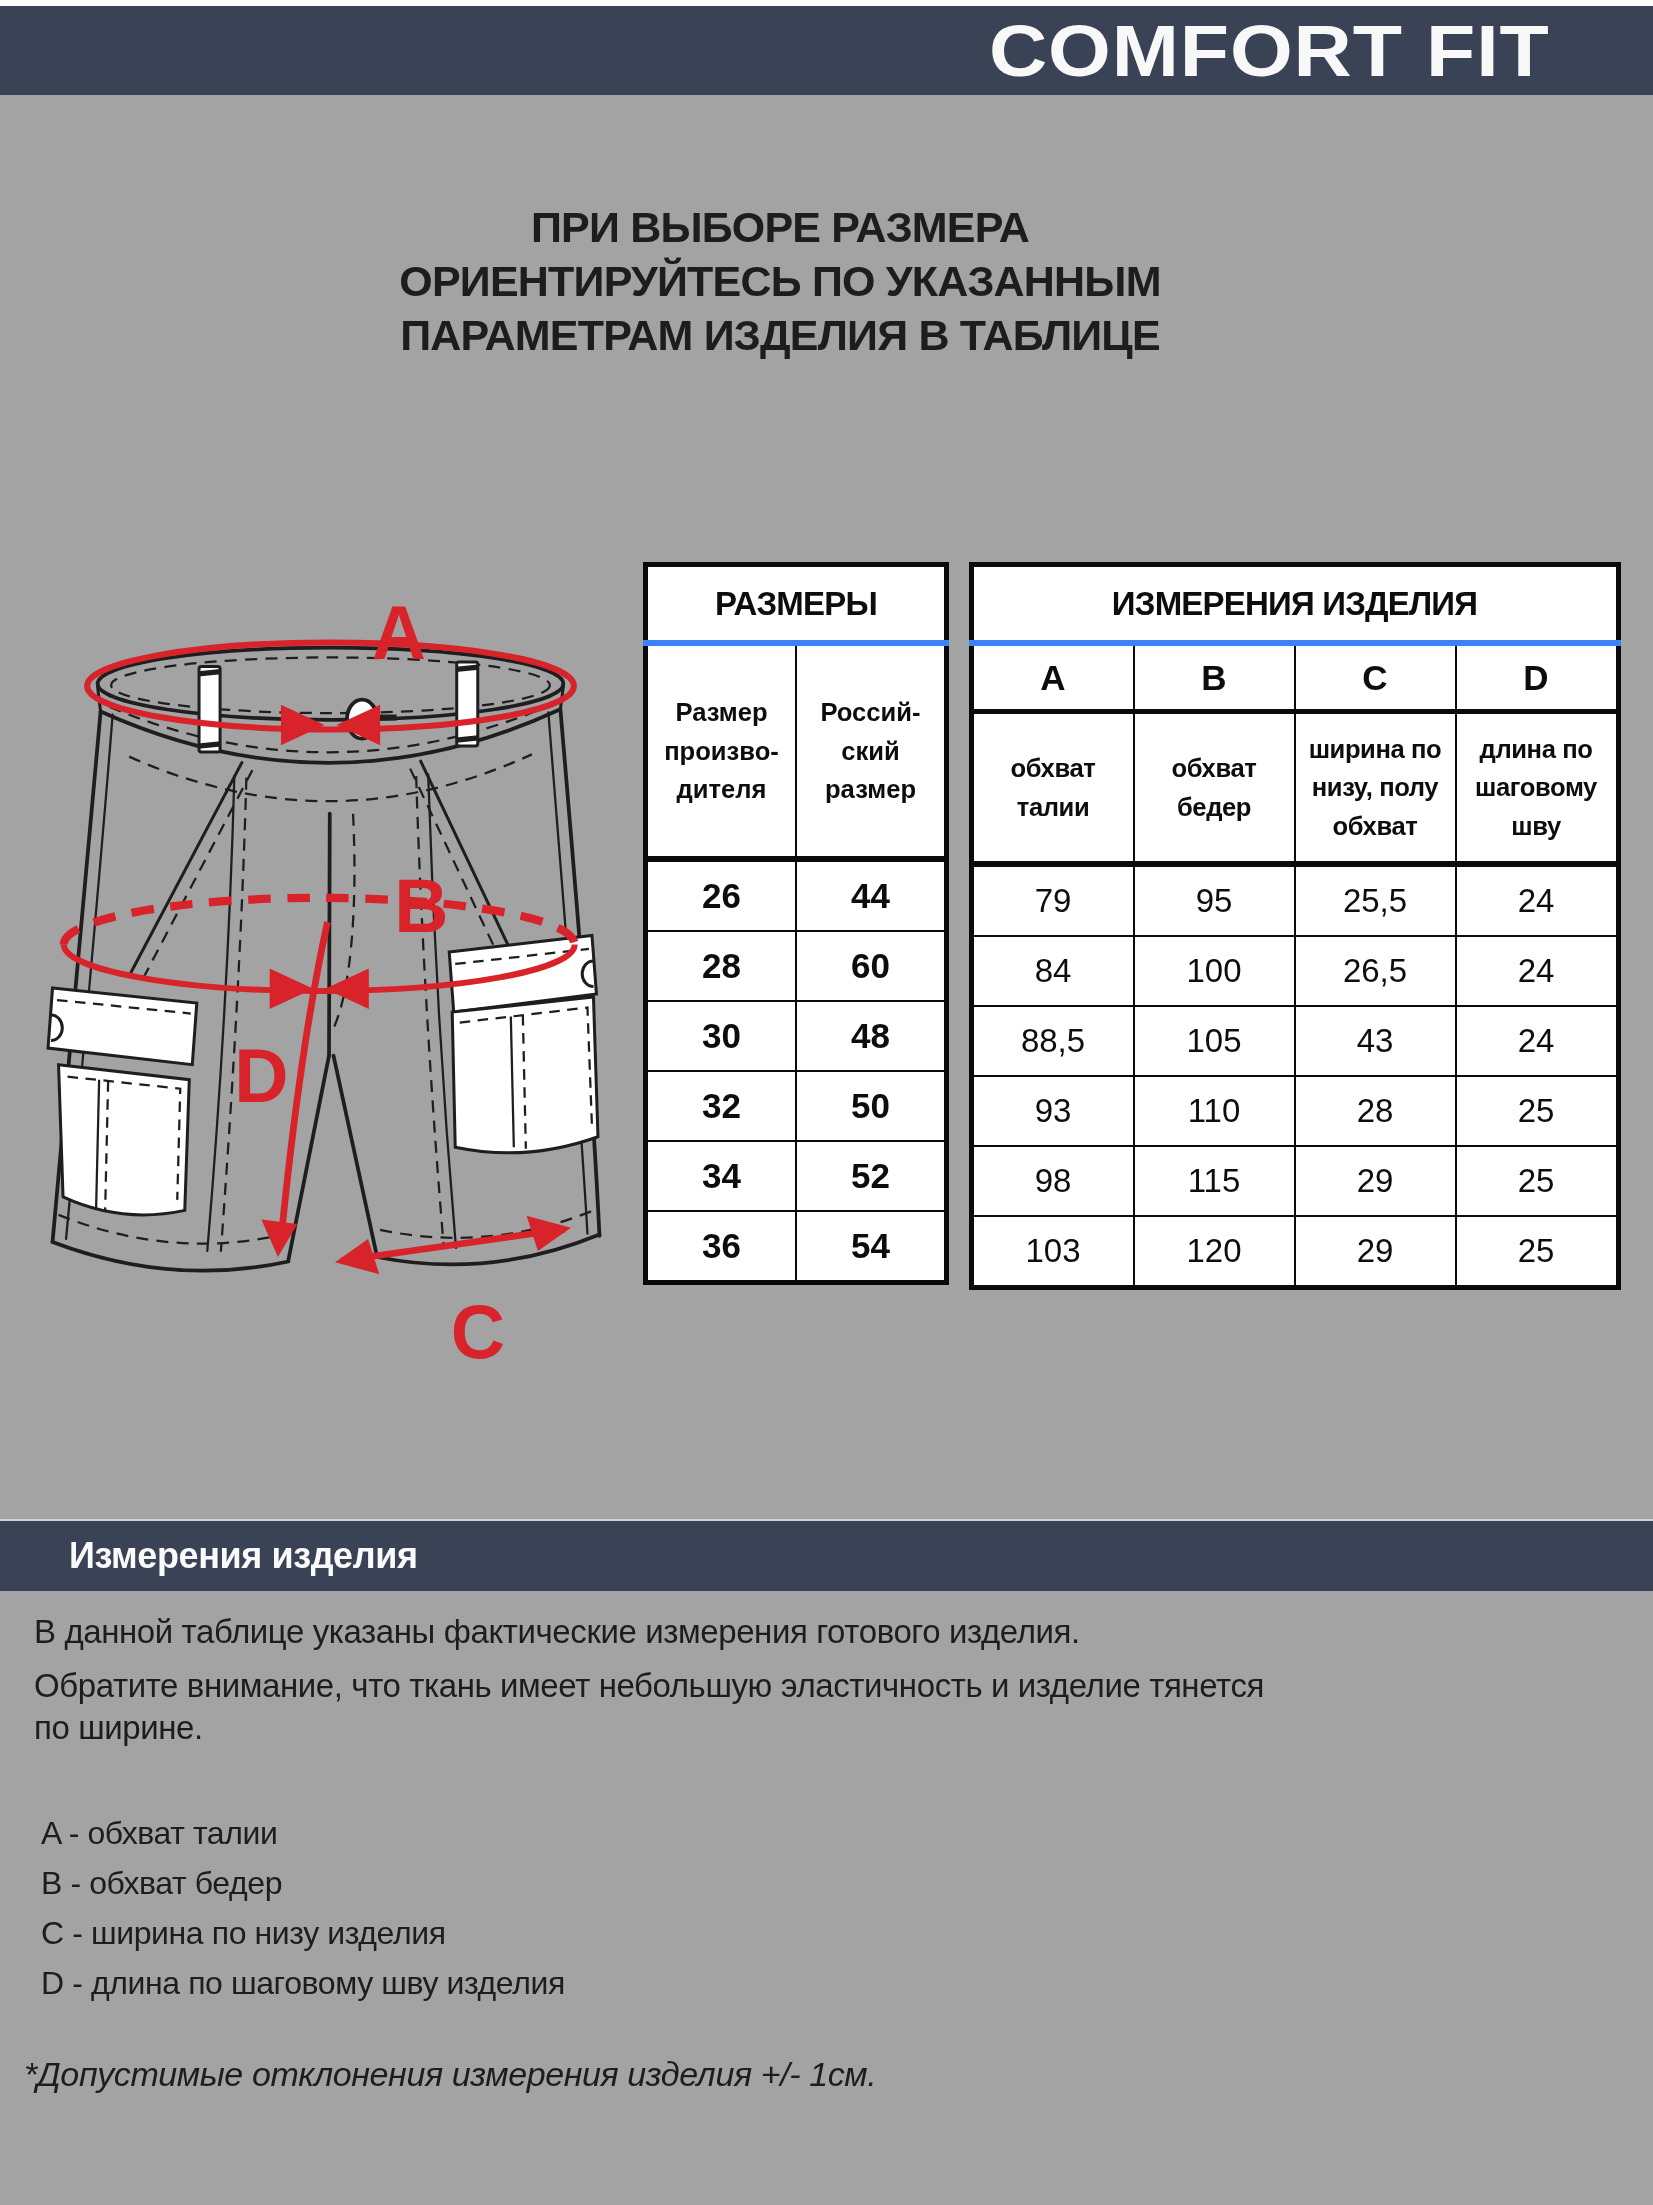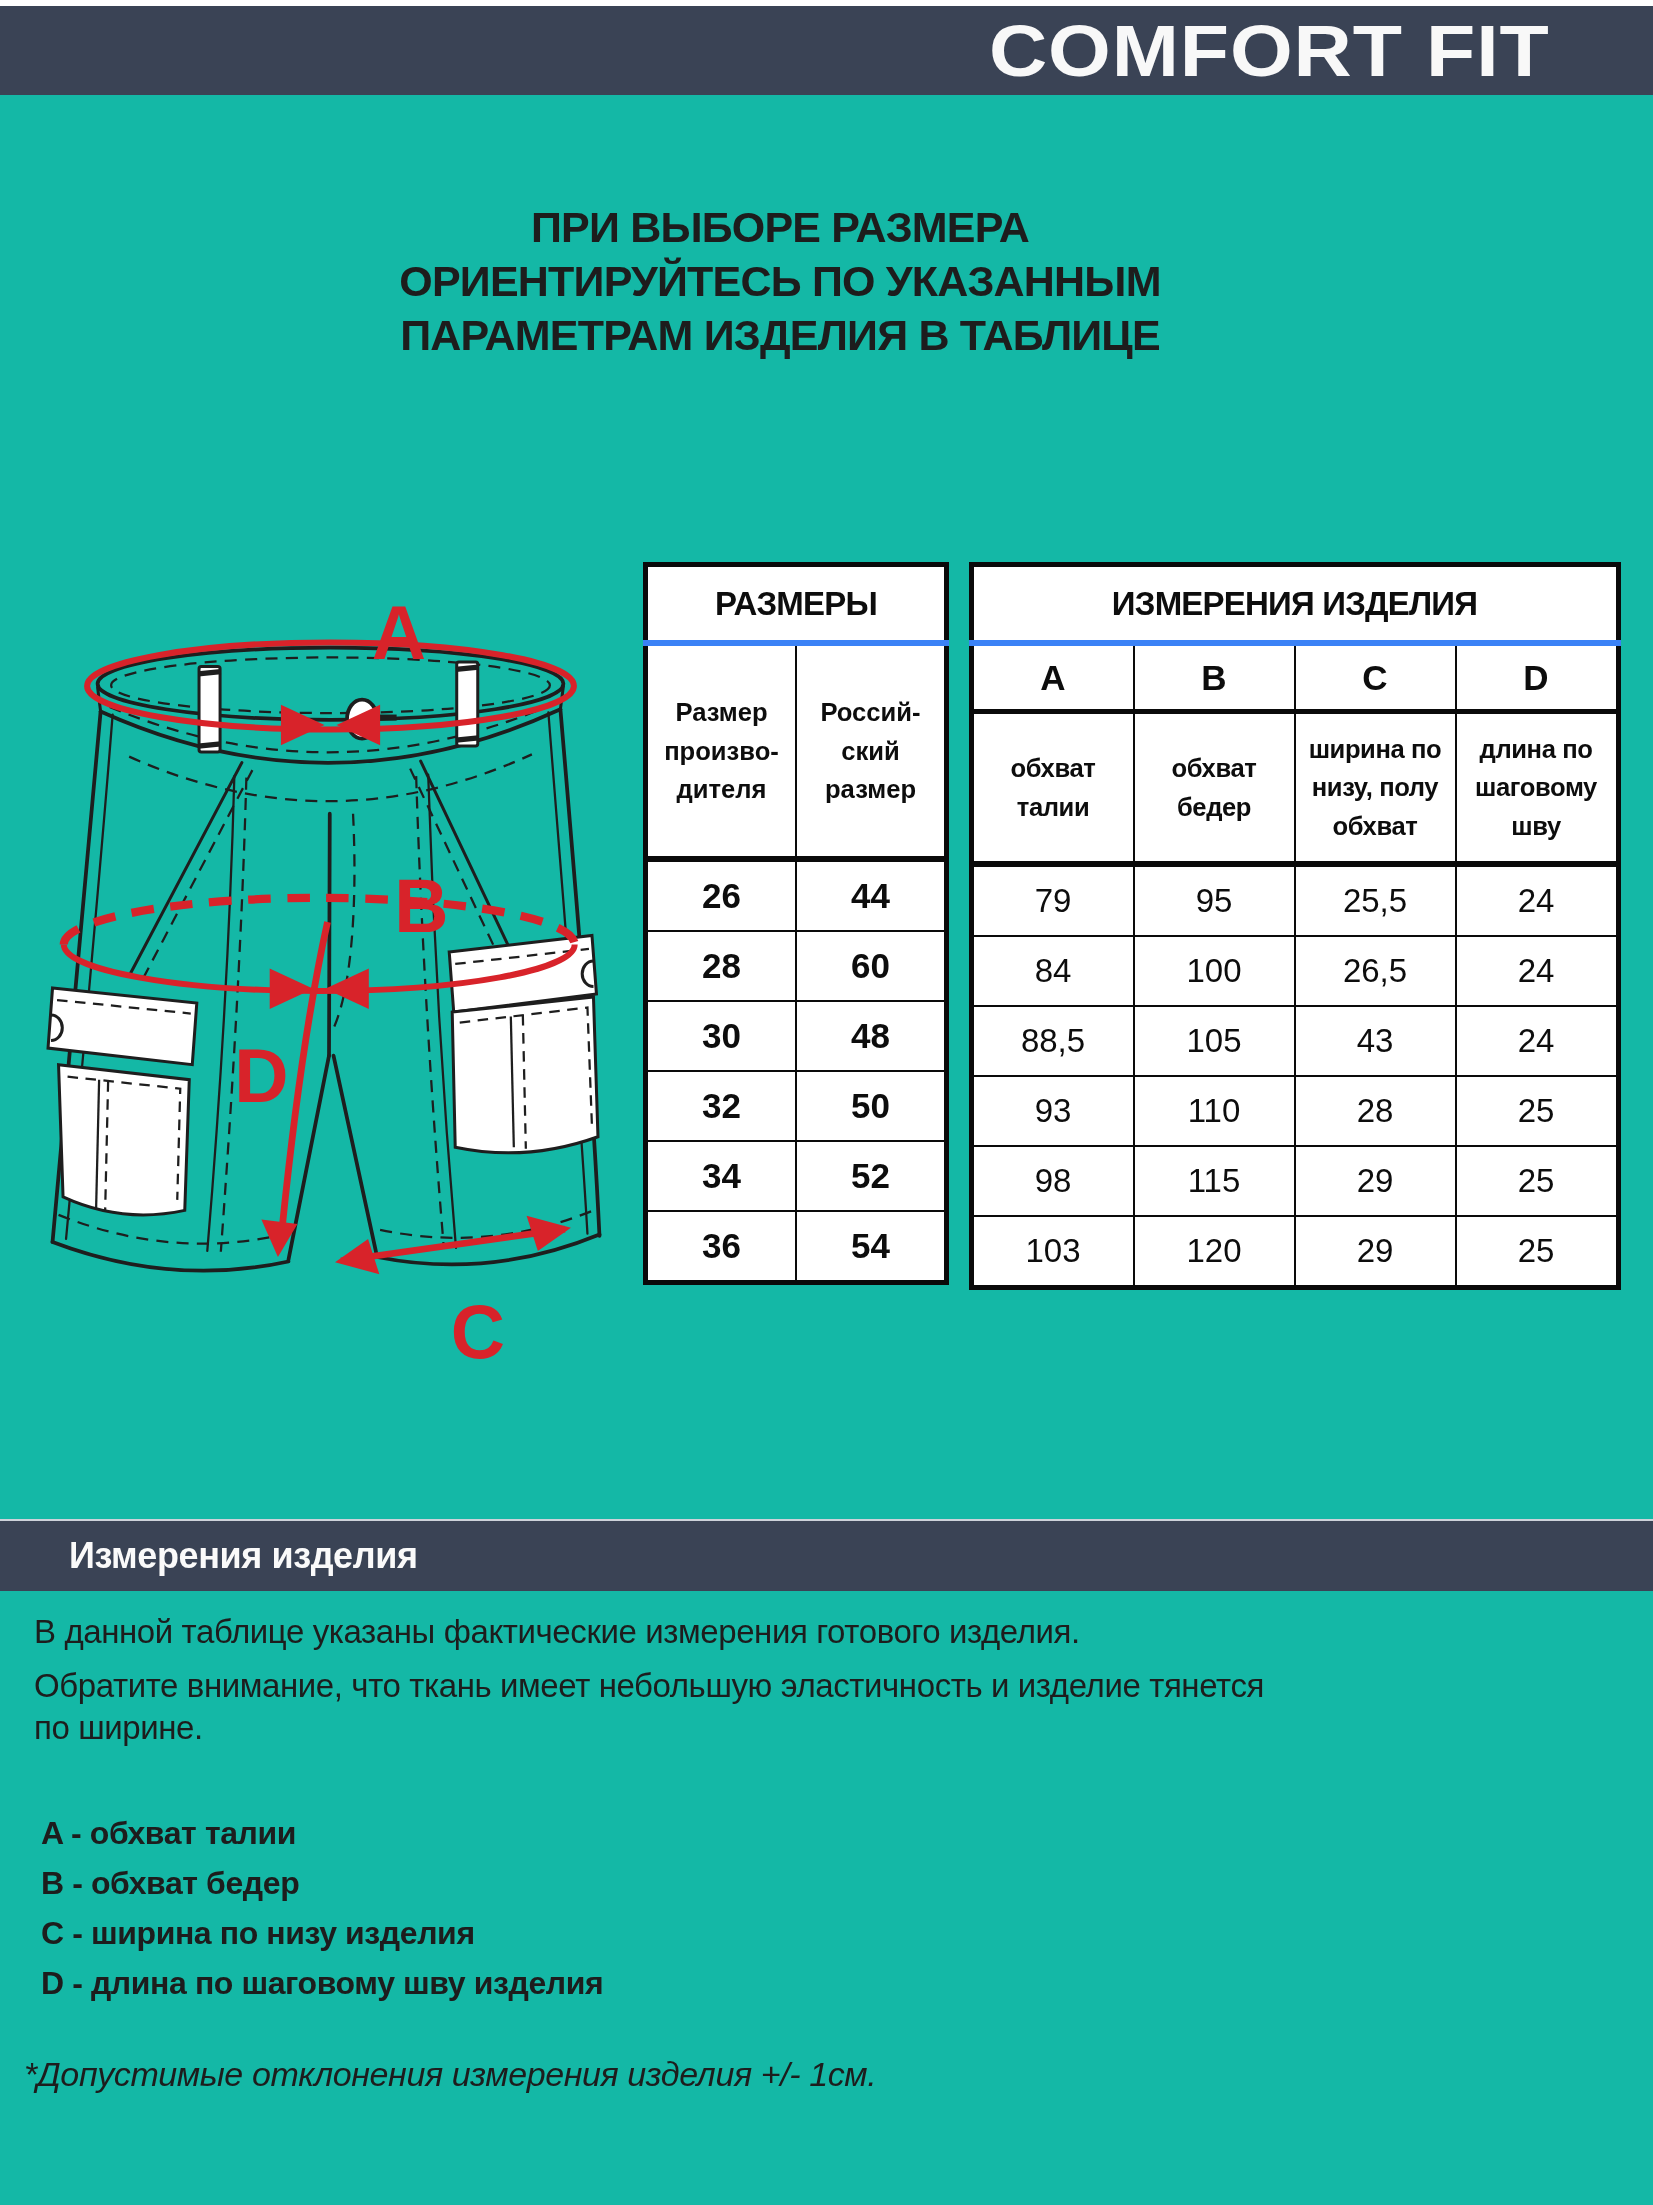--- a/index.html
+++ b/index.html
@@ -1,19 +1,19 @@
 <!DOCTYPE html>
 <html style="font-size:12px"><head>
 <meta charset="utf-8">
 <style>
   html,body{margin:0;padding:0;background:#e8e8e8;}
   .page{
     position:relative;
     width:1654px;height:2205px;
-    background:#14b8a6;
+    background:#a3a3a3;
     font-family:"Liberation Sans","DejaVu Sans",sans-serif;
     color:#1d1d1d;
     overflow:hidden;
   }
   
   .top-strip{height:6px;background:#ffffff;}
   .brand-bar{
     height:89px;background:#3a4355;
     display:flex;align-items:center;justify-content:flex-end;
     padding-right:104px;
@@ -52,21 +52,21 @@
   .section-bar{
     margin-top:138px;height:70px;background:#3a4355;
     display:flex;align-items:center;padding-left:69px;
     border-top:2.3px solid #cdd2da;
   }
   .section-bar .bar-title{color:#fafafa;font-size:36px;font-weight:bold;letter-spacing:-0.4px;}
   .body-text{margin:20px 45px 0 34px;font-size:33px;line-height:42px;letter-spacing:-0.4px;}
   .body-text p{margin:0;white-space:pre-line;}
   .body-text p + p{margin-top:12px;}
   .legend{margin:59px 0 0 41px;list-style:none;padding:0;}
-  .legend li{font-size:32px;font-weight:bold;line-height:50px;letter-spacing:-0.4px;}
+  .legend li{font-size:32px;font-weight:normal;line-height:50px;letter-spacing:-0.4px;}
   .disclaimer{margin:47px 0 0 24px;font-size:34px;font-style:italic;letter-spacing:-0.4px;}
   
   .footer-bar{
     position:absolute;left:0;bottom:0;width:100%;height:53px;background:#3a4355;
     display:flex;align-items:center;justify-content:center;
   }
   .footer-bar .footer-msg{color:#fafafa;font-size:30px;font-weight:bold;letter-spacing:-0.4px;}
   
   .red-letter{fill:#d8232a;font-family:"Liberation Sans","DejaVu Sans",sans-serif;font-weight:bold;font-size:100px;}
 </style>

